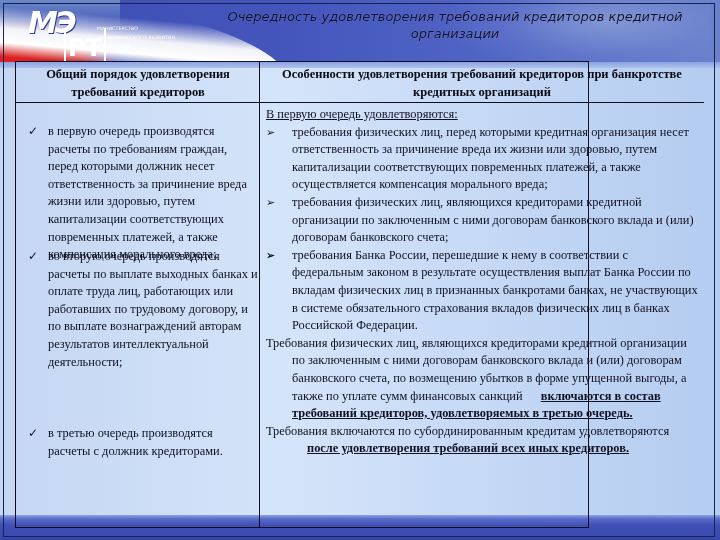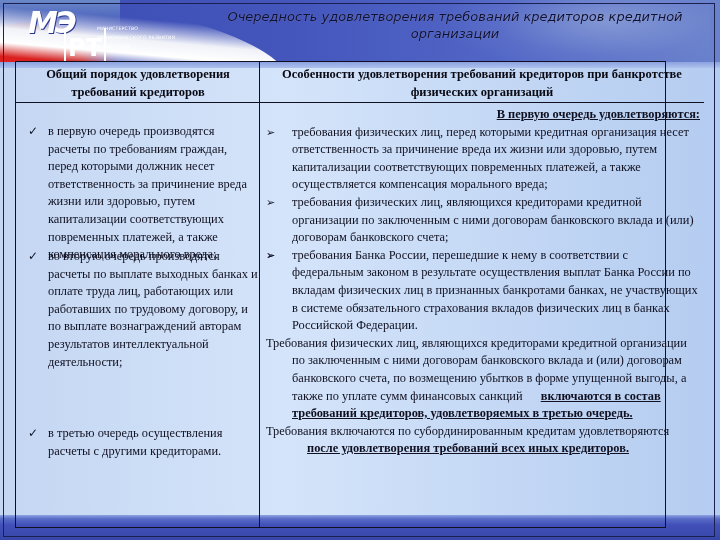--- a/index.html
+++ b/index.html
@@ -69,21 +69,21 @@
     line-height: 9px; text-transform: uppercase; letter-spacing: 0.2px;
   }
   .title {
     position: absolute; left: 200px; top: 8px; width: 510px;
     text-align: center;
     font-family: "DejaVu Sans", sans-serif; font-style: italic;
     font-size: 13px; line-height: 17px; color: #101030;
     text-shadow: 0 0 1px rgba(255,255,255,0.3);
   }
   .tbl {
-    position: absolute; left: 15px; top: 61px; width: 651px; height: 467px;
+    position: absolute; left: 15px; top: 61px; width: 574px; height: 467px;
     border: 1px solid #101020; box-sizing: border-box;
   }
   .col-divider {
     position: absolute; left: 243px; top: 0; width: 1px; height: 465px; background: #101020;
   }
   .head-line {
     position: absolute; left: 0; top: 40px; width: 688px; height: 1px; background: #101020;
   }
   .th {
     position: absolute; top: 3px; text-align: center;
@@ -104,21 +104,21 @@
   }
   .item .check {
     position: absolute; left: 12px; top: 0; font-size: 12px;
     font-family: "DejaVu Sans", sans-serif;
   }
   .item .txt { position: absolute; left: 32px; width: 210px; }
   .r-block {
     position: absolute; left: 6px; width: 434px;
     font-size: 12.4px; line-height: 17.6px; color: #101020;
   }
-  .r-head { text-decoration: underline; font-weight: bold; text-align: right; }
+  .r-head { text-decoration: underline; font-weight: normal; }
   .bullet { position: relative; padding-left: 26px; }
   .bullet .arrow {
     position: absolute; left: 0; top: 0; font-family: "DejaVu Sans", sans-serif; font-size: 11px;
   }
   .para { text-indent: 0; padding-left: 26px; }
   .para .first { margin-left: -26px; }
   .emph { font-weight: bold; text-decoration: underline; margin-left: 15px; }
 </style>
 </head>
 <body>
@@ -140,34 +140,34 @@
     </div>
     <div class="title">Очередность удовлетворения требований кредиторов кредитной организации</div>
   </div>
   <div class="banner-strip"></div>
   <div class="bottom-strip"></div>
 
   <div class="tbl">
     <div class="col-divider"></div>
     <div class="head-line"></div>
     <div class="th left">Общий порядок удовлетворения требований кредиторов</div>
-    <div class="th right">Особенности удовлетворения требований кредиторов при банкротстве физических организаций</div>
+    <div class="th right">Особенности удовлетворения требований кредиторов при банкротстве кредитных организаций</div>
 
     <div class="col-left">
       <div class="item" style="top:20px;">
         <span class="check">✓</span>
         <div class="txt">в первую очередь производятся расчеты по требованиям граждан, перед которыми должник несет ответственность за причинение вреда жизни или здоровью, путем капитализации соответствующих повременных платежей, а также компенсация морального вреда;</div>
       </div>
       <div class="item" style="top:145px;">
         <span class="check">✓</span>
         <div class="txt">во вторую очередь производятся расчеты по выплате выходных банках и оплате труда лиц, работающих или работавших по трудовому договору, и по выплате вознаграждений авторам результатов интеллектуальной деятельности;</div>
       </div>
       <div class="item" style="top:322px;">
         <span class="check">✓</span>
-        <div class="txt">в третью очередь осуществления расчеты с другими кредиторами.</div>
+        <div class="txt">в третью очередь производятся расчеты с должник кредиторами.</div>
       </div>
     </div>
 
     <div class="col-right">
       <div class="r-block" style="top:3px;">
         <div class="r-head">В первую очередь удовлетворяются:</div>
         <div class="bullet">
           <span class="arrow">➢</span>
           <span>требования физических лиц, перед которыми кредитная организация несет ответственность за причинение вреда их жизни или здоровью, путем капитализации соответствующих повременных платежей, а также осуществляется компенсация морального вреда;</span>
         </div>

